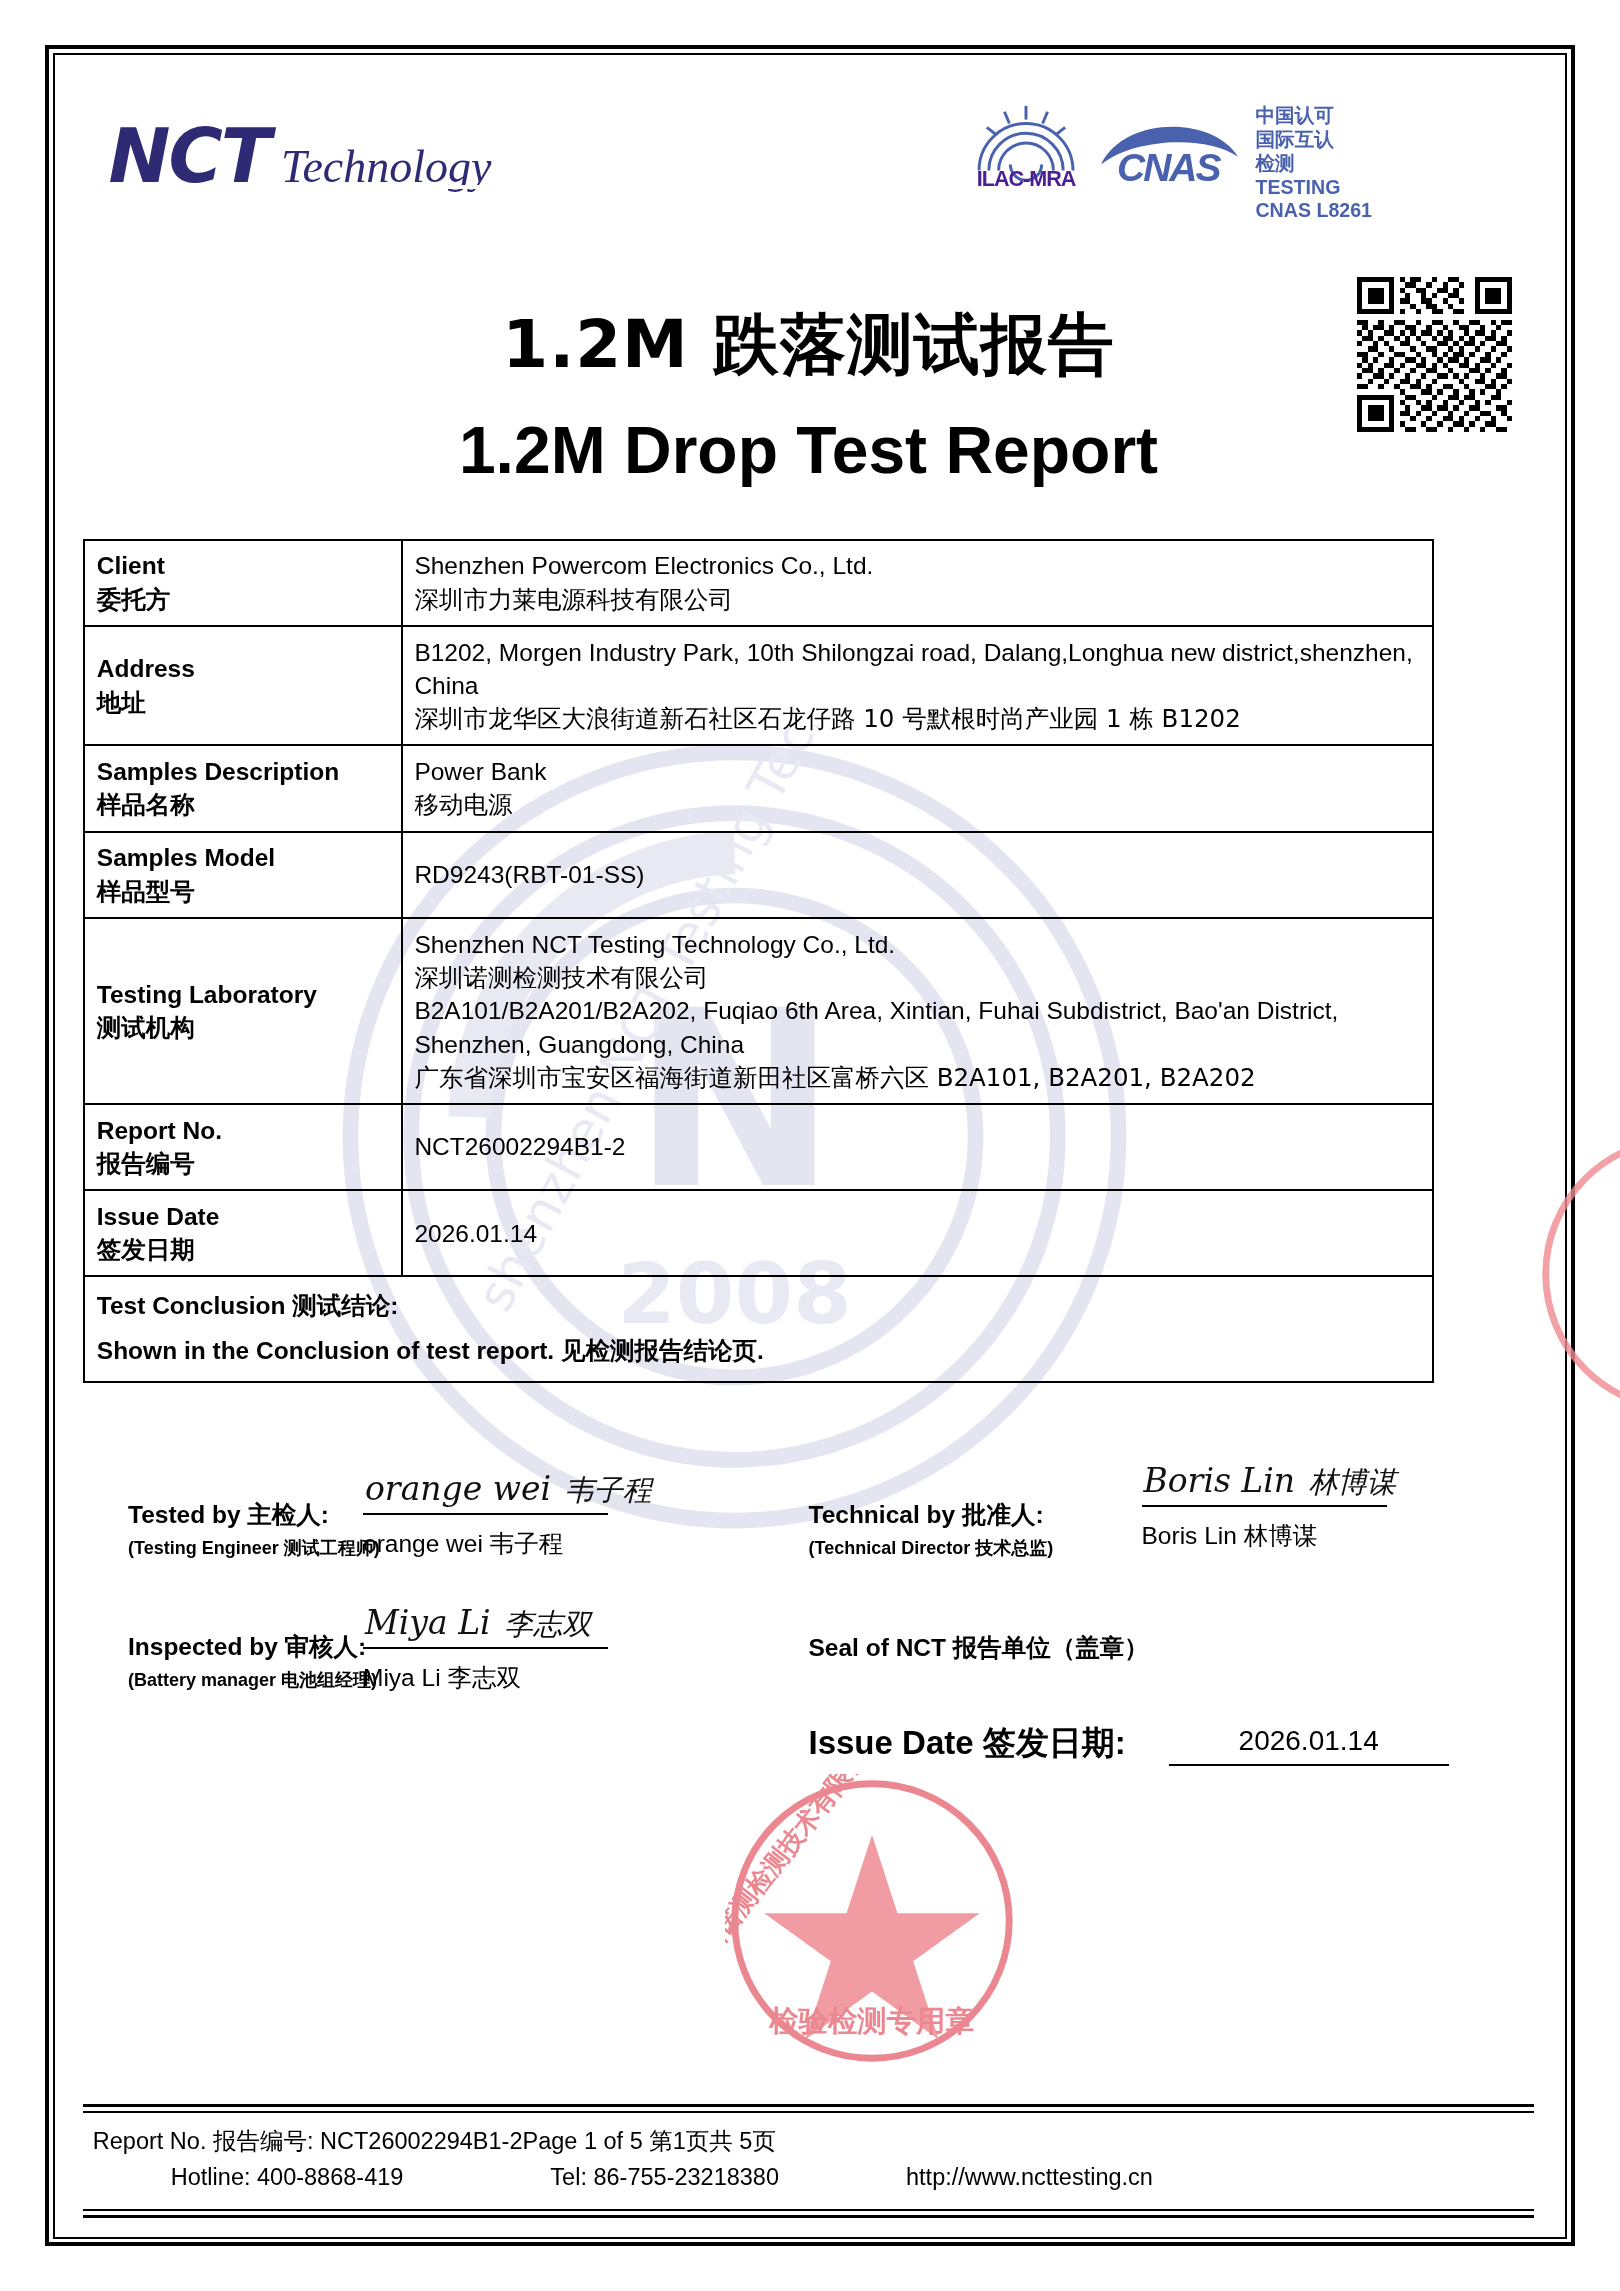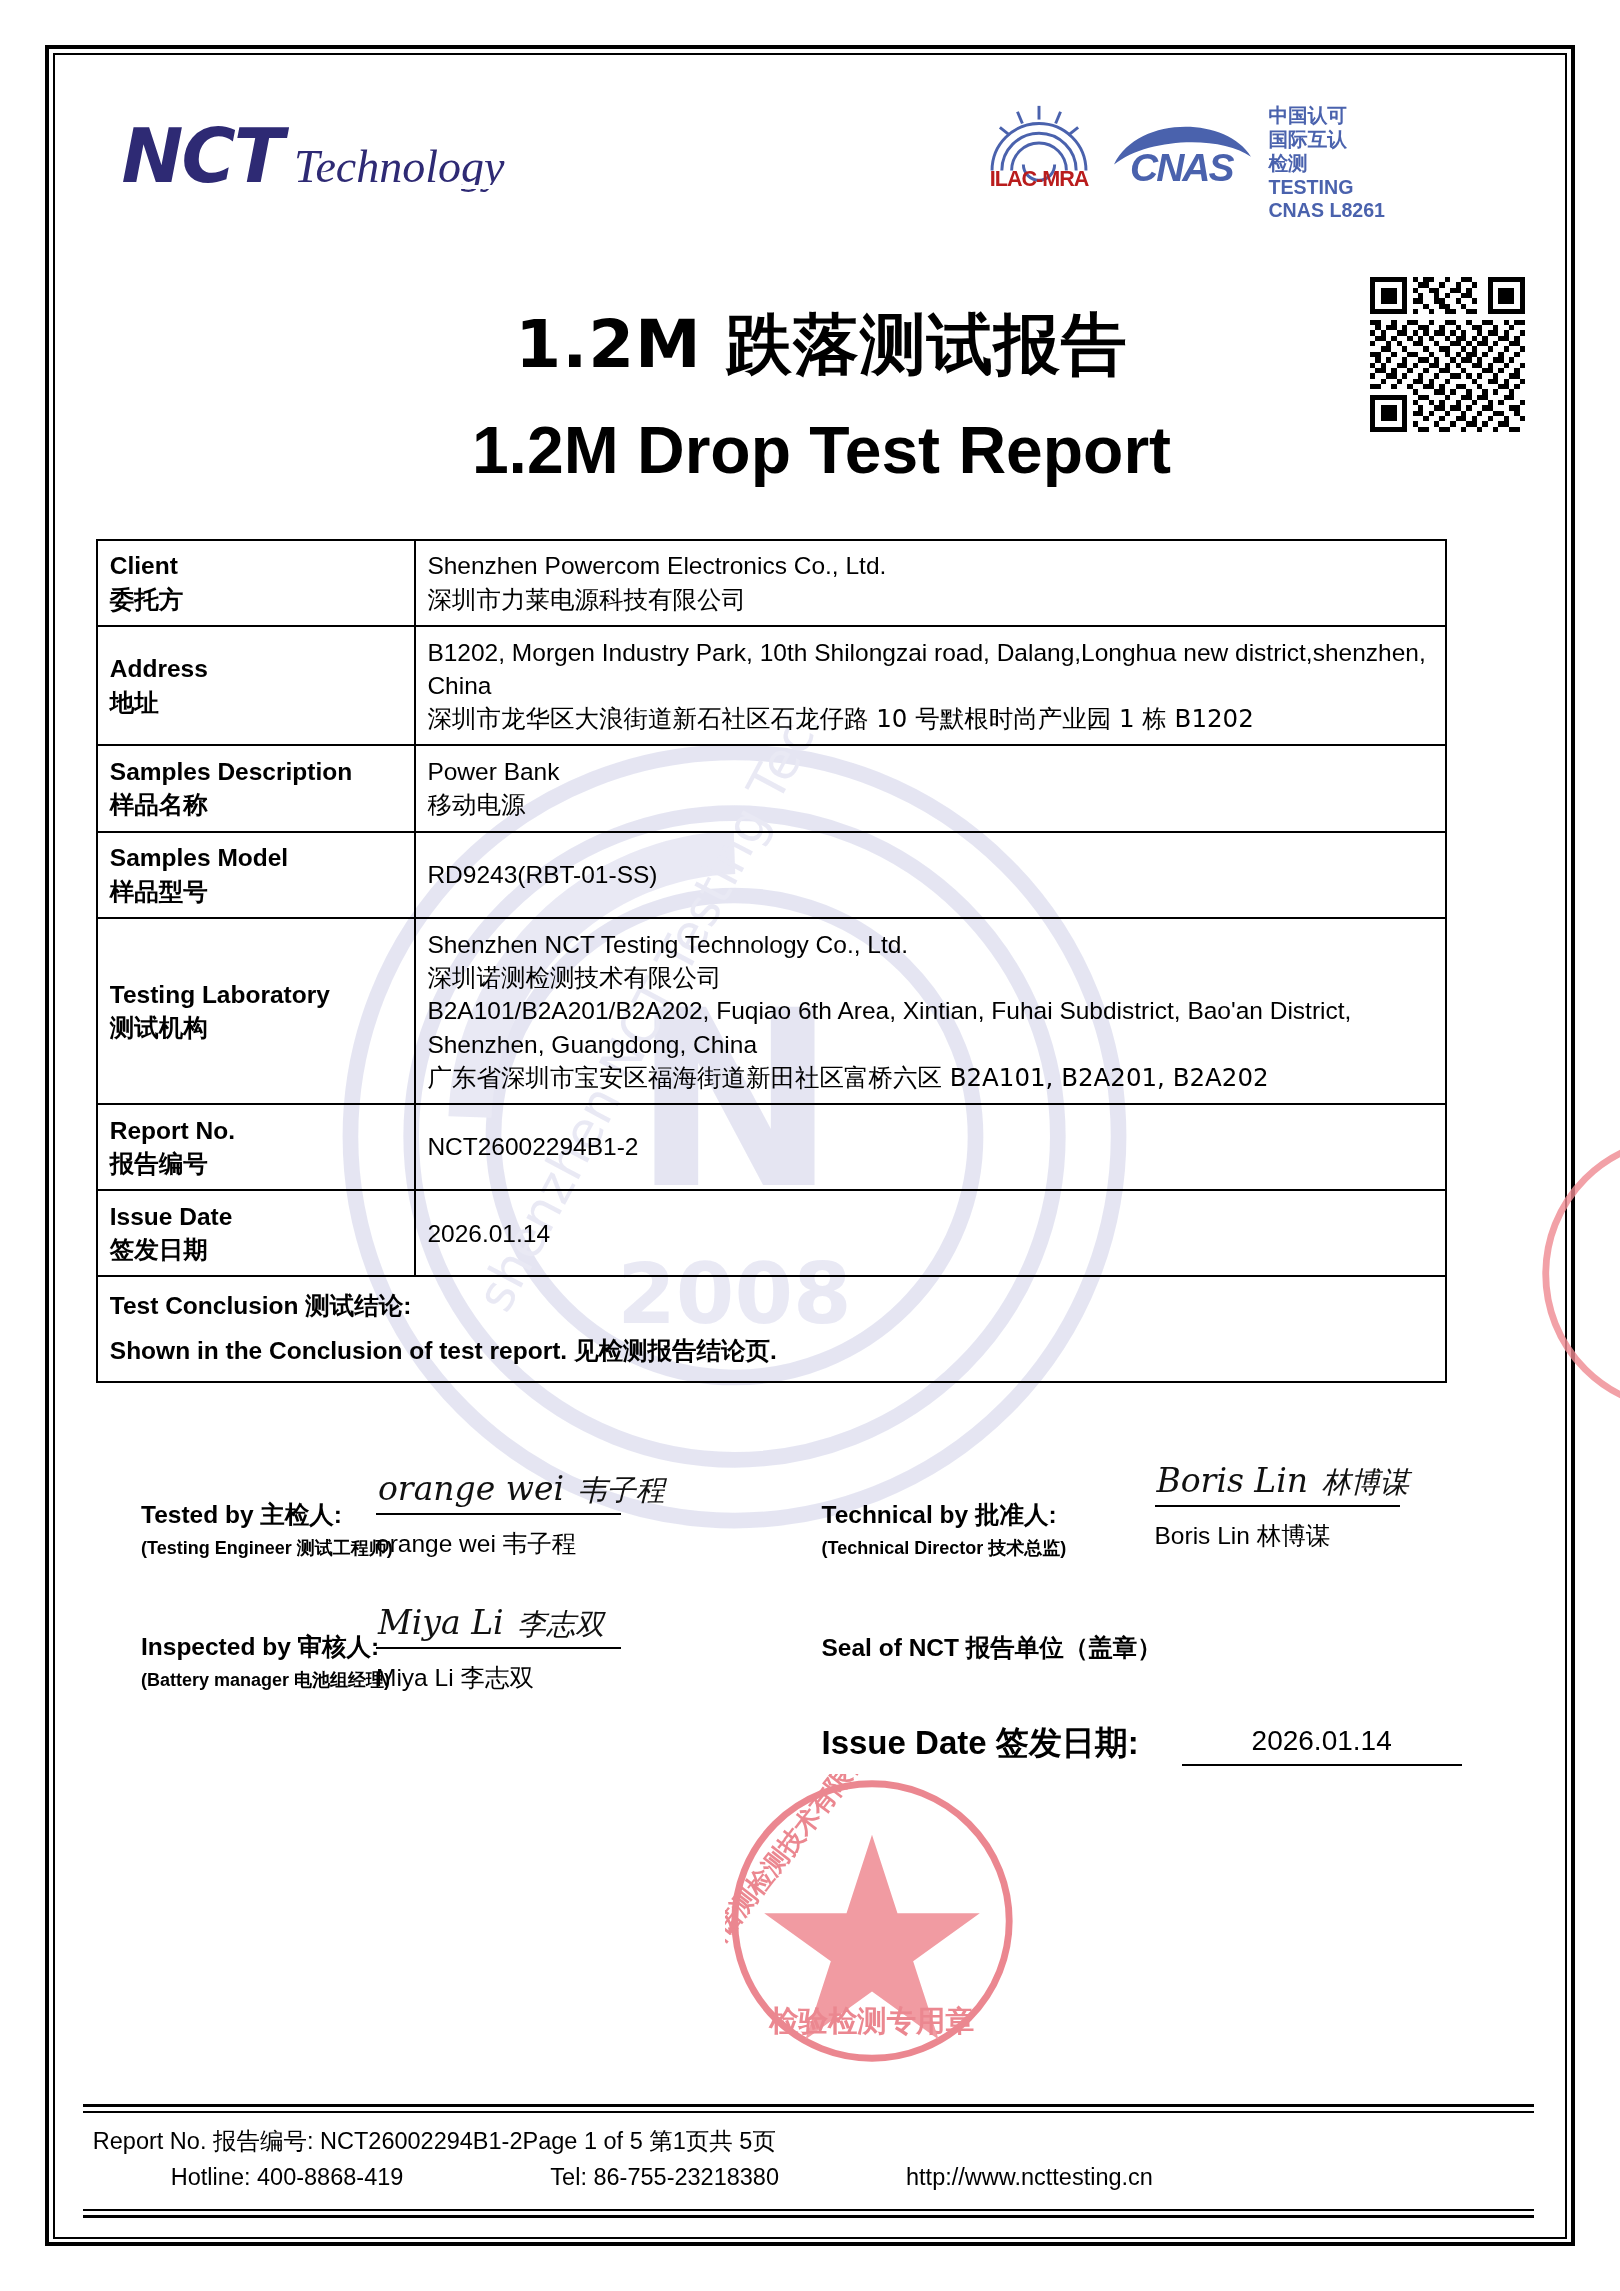--- a/index.html
+++ b/index.html
@@ -33,21 +33,21 @@
     left: 53px;
     top: 53px;
     width: 1514px;
     height: 2186px;
     border: 2px solid #000;
     box-sizing: border-box;
   }
 
   .content {
     position: absolute;
-    left: 96px;
+    left: 83px;
     top: 69px;
     width: 1451px;
     height: 2156px;
   }
 
   
   .header {
     position: relative;
     height: 172px;
   }
@@ -99,21 +99,21 @@
     position: relative;
   }
   .ilac-txt {
     position: absolute;
     bottom: -2px;
     left: 0;
     width: 110px;
     text-align: center;
     font-size: 21.6px;
     font-weight: bold;
-    color: #b91c1c;
+    color: #4c1d95;
     letter-spacing: -1px;
   }
   .cnas {
     width: 147px;
     height: 90px;
     position: relative;
   }
   .cnas-txt {
     position: absolute;
     bottom: 0px;

